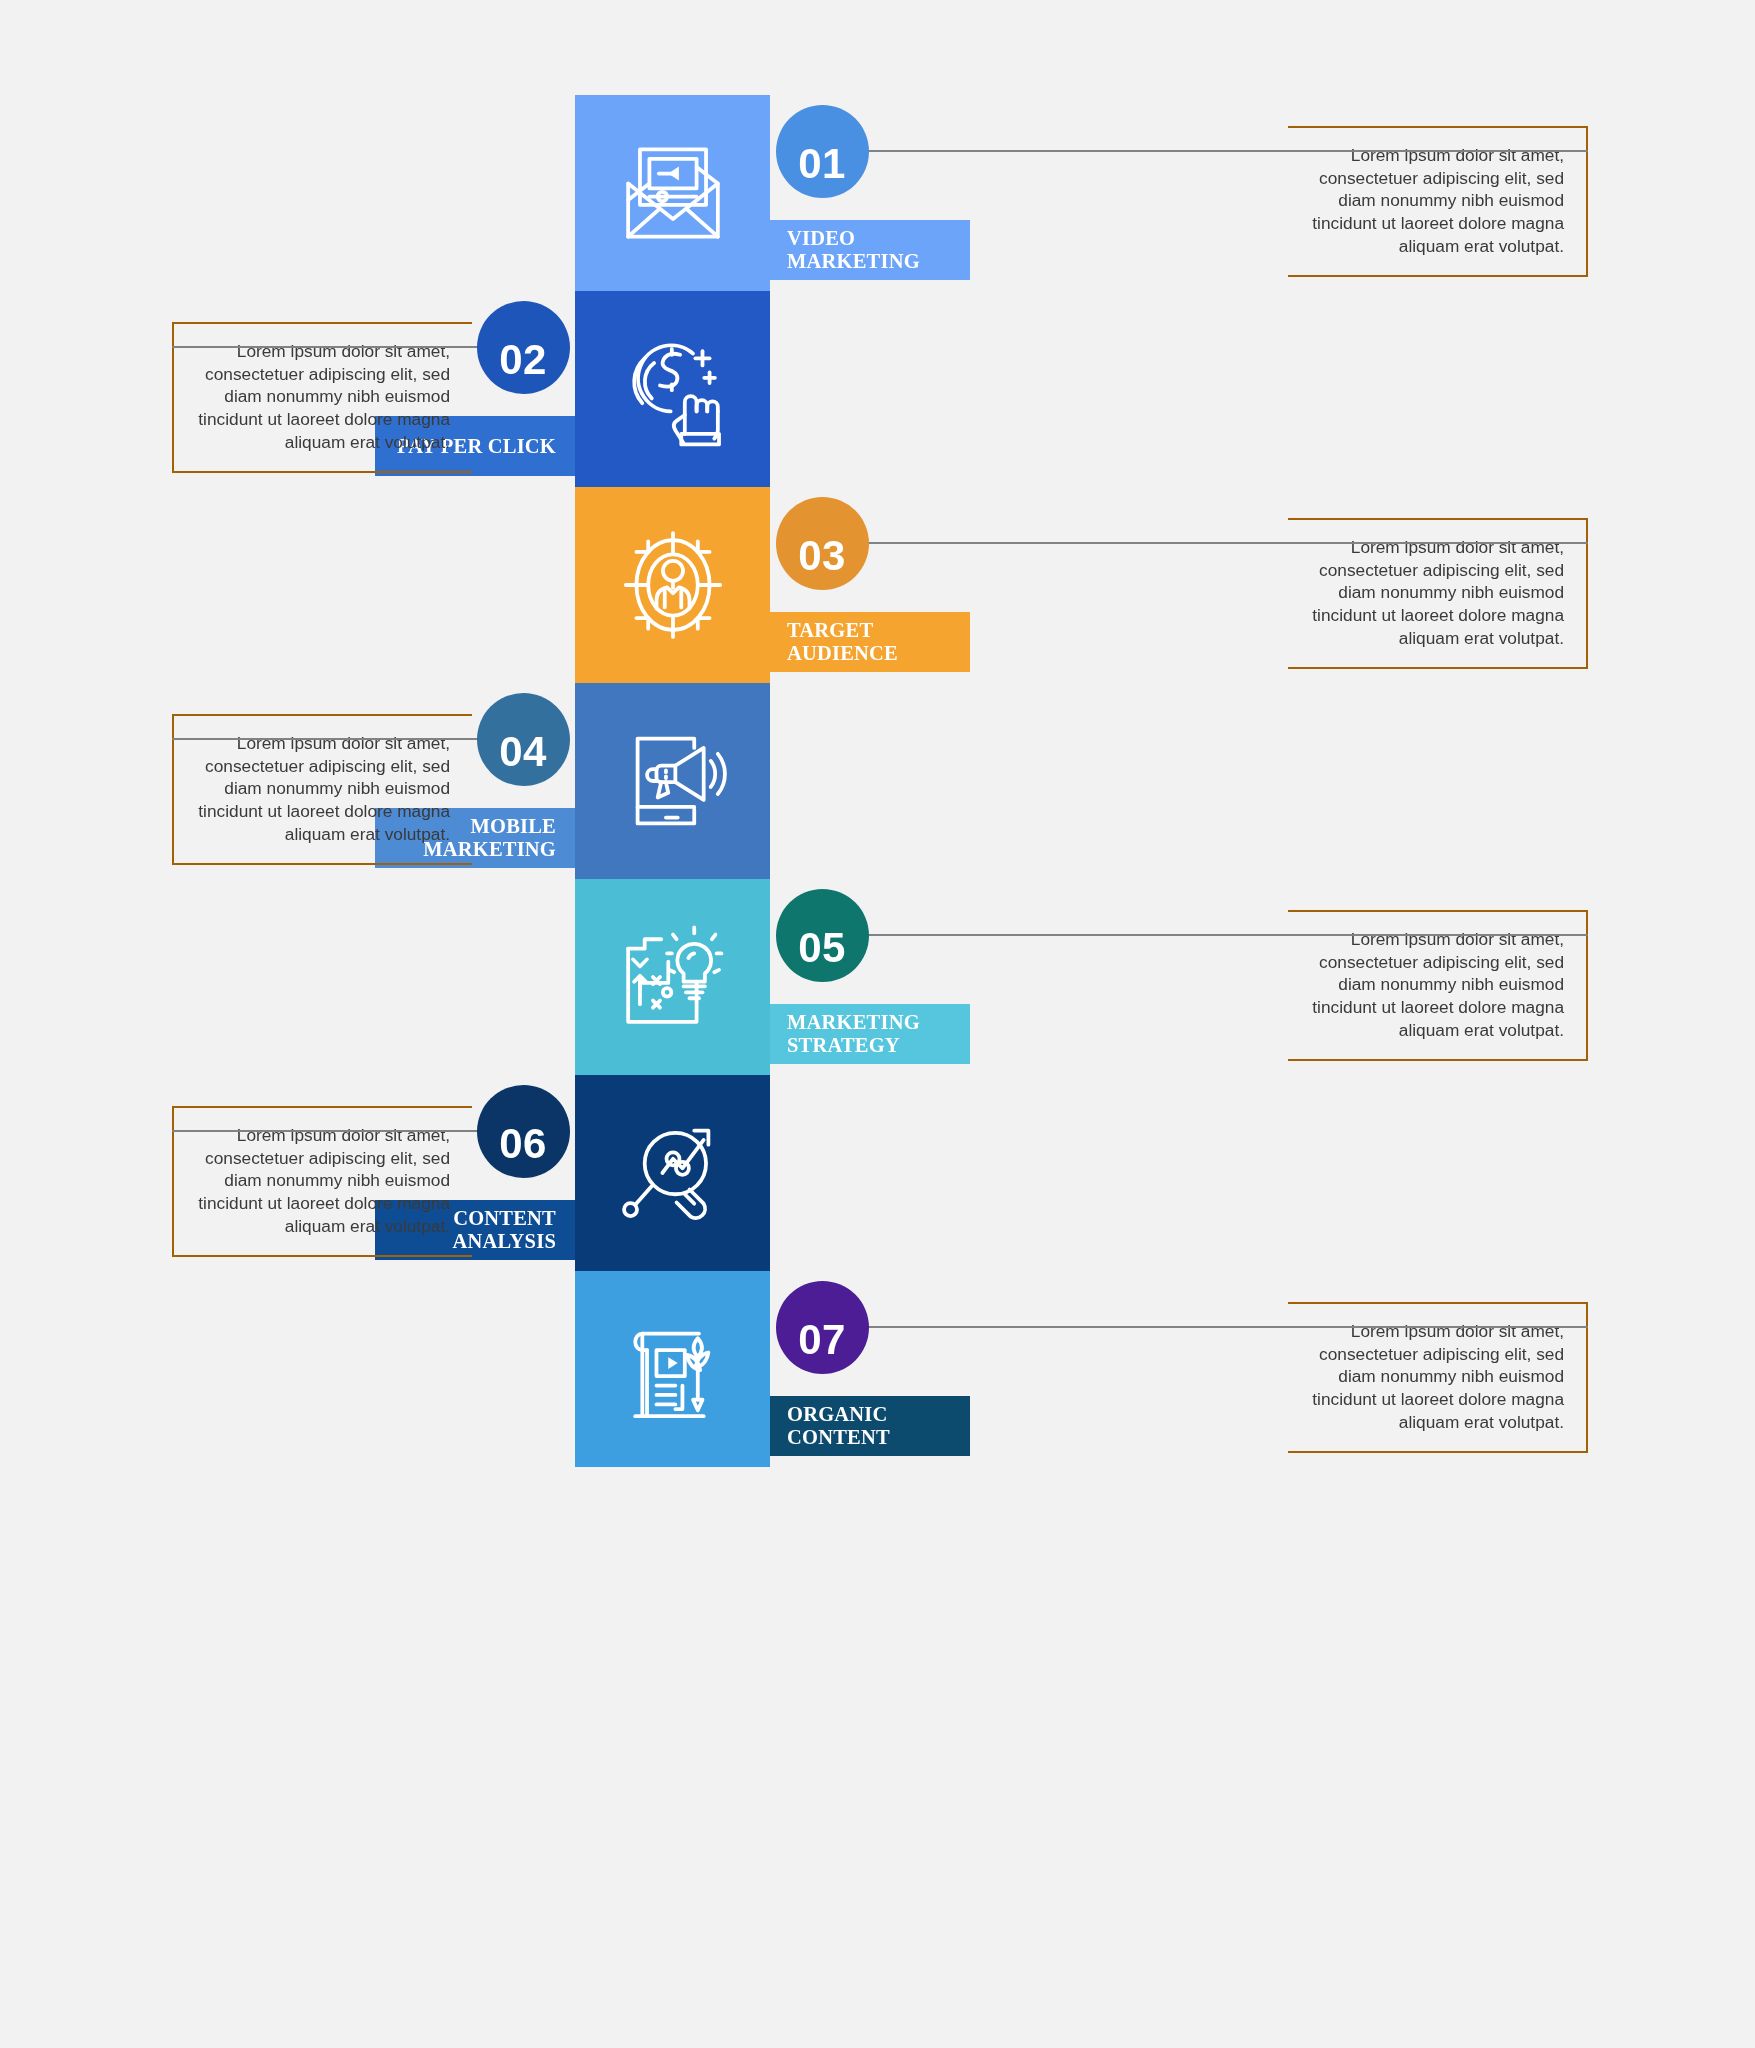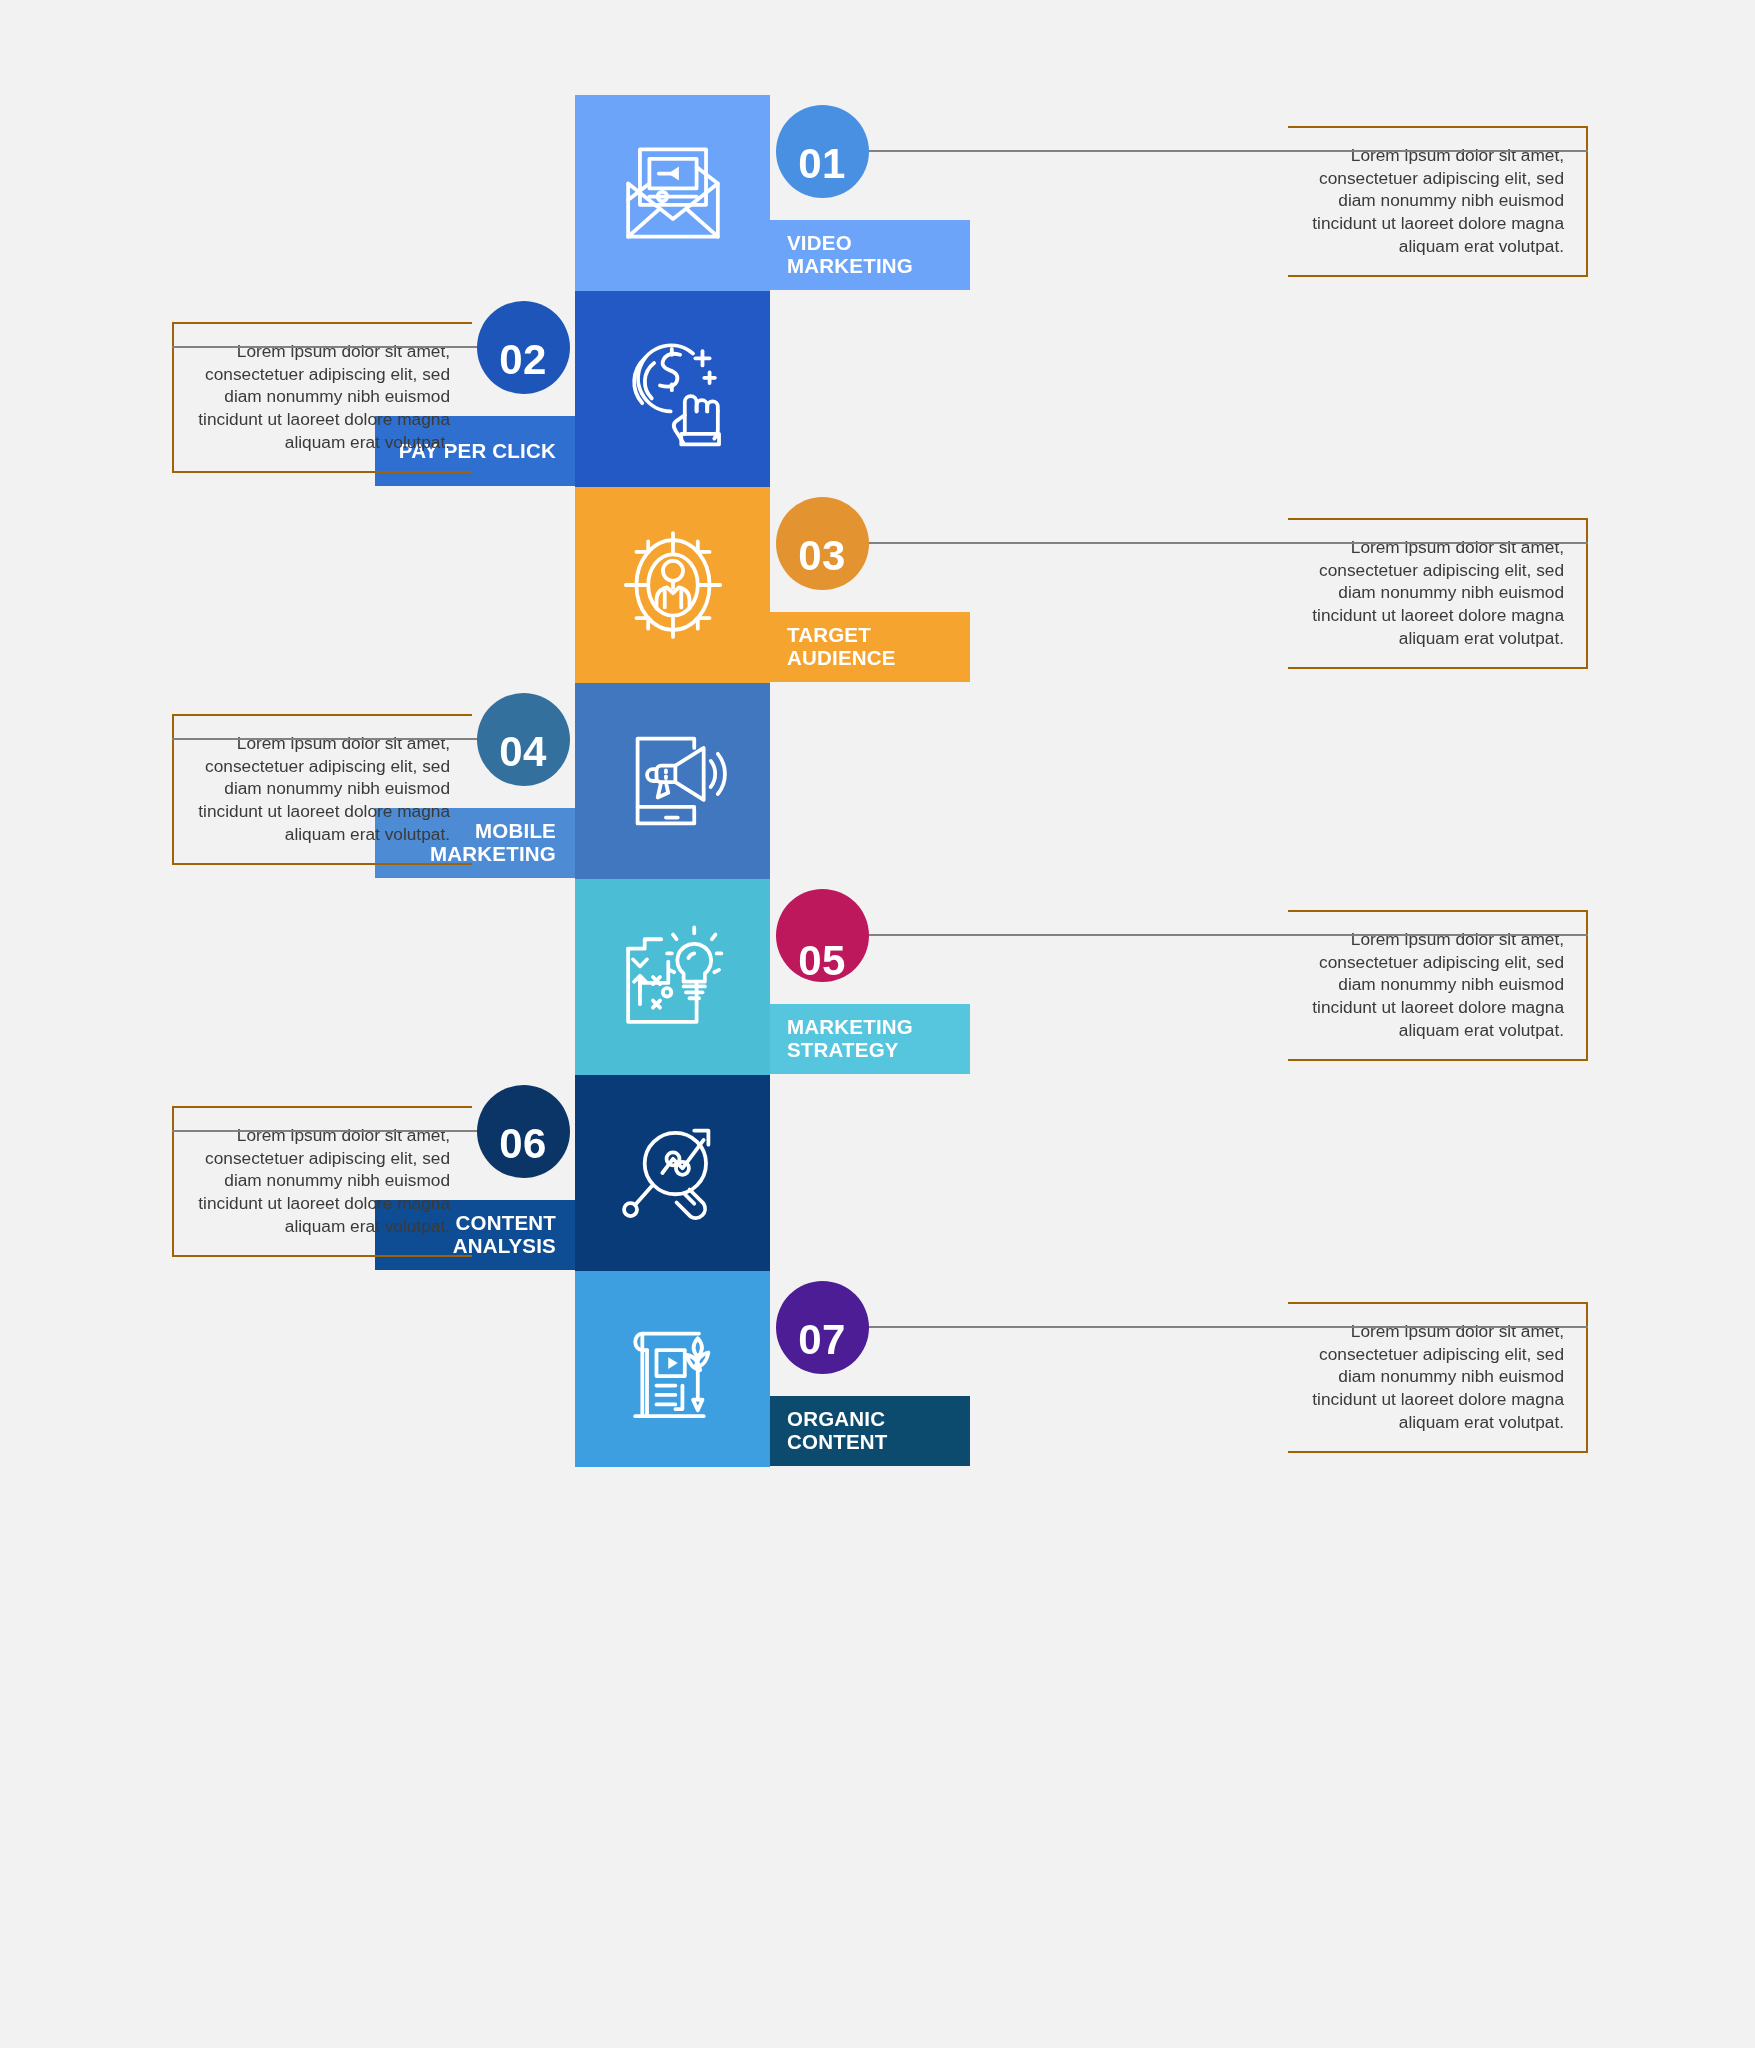--- a/index.html
+++ b/index.html
@@ -40,24 +40,25 @@
   }
   .icon-tile svg {
     width: 118px;
     height: 118px;
     display: block;
   }
 
   
   .label-bar {
     position: absolute;
-    height: 70px;
+    height: 60px;
     display: flex;
     align-items: center;
     box-sizing: border-box;
+    font-family: Liberation Serif, serif;
   }
   .label-bar .label-text {
     color: #ffffff;
     font-weight: bold;
     font-size: 20.5px;
     line-height: 1.12;
     letter-spacing: 0.2px;
     white-space: pre-line;
   }
   
@@ -289,21 +290,21 @@
 <path d="M47 44 l4 2"></path>
             <path d="M89 44 l-4 2"></path>
 </svg>
         </span>
       </div>
     </div>
     <div class="label-bar label-right" style="top: 1004px; background: rgb(85, 198, 221);">
       <span class="label-text">MARKETING
 STRATEGY</span>
     </div>
-    <div class="badge" style="left: 775.5px; top: 888.5px; background: #be185d; align-items: flex-end;">
+    <div class="badge" style="left: 775.5px; top: 888.5px; background: #0f766e;">
       <span>05</span>
     </div>
     <div class="desc desc-right" style="left: 1288px; width: 300px; top: 910px;">
       <p>Lorem ipsum dolor sit amet, consectetuer adipiscing elit, sed diam nonummy nibh euismod tincidunt ut laoreet dolore magna aliquam erat volutpat.</p>
     </div>
     <div class="connector" style="top: 934px; left: 864.5px; width: 723.5px;"></div>
     <div class="mask" style="top: 934px; height: 2px; background: rgb(128, 130, 133); left: 1286px; width: 4px;"></div>
     <div class="row" style="top: 1075px;">
       <div class="icon-tile" style="background: rgb(8, 59, 120);">
         <span>

